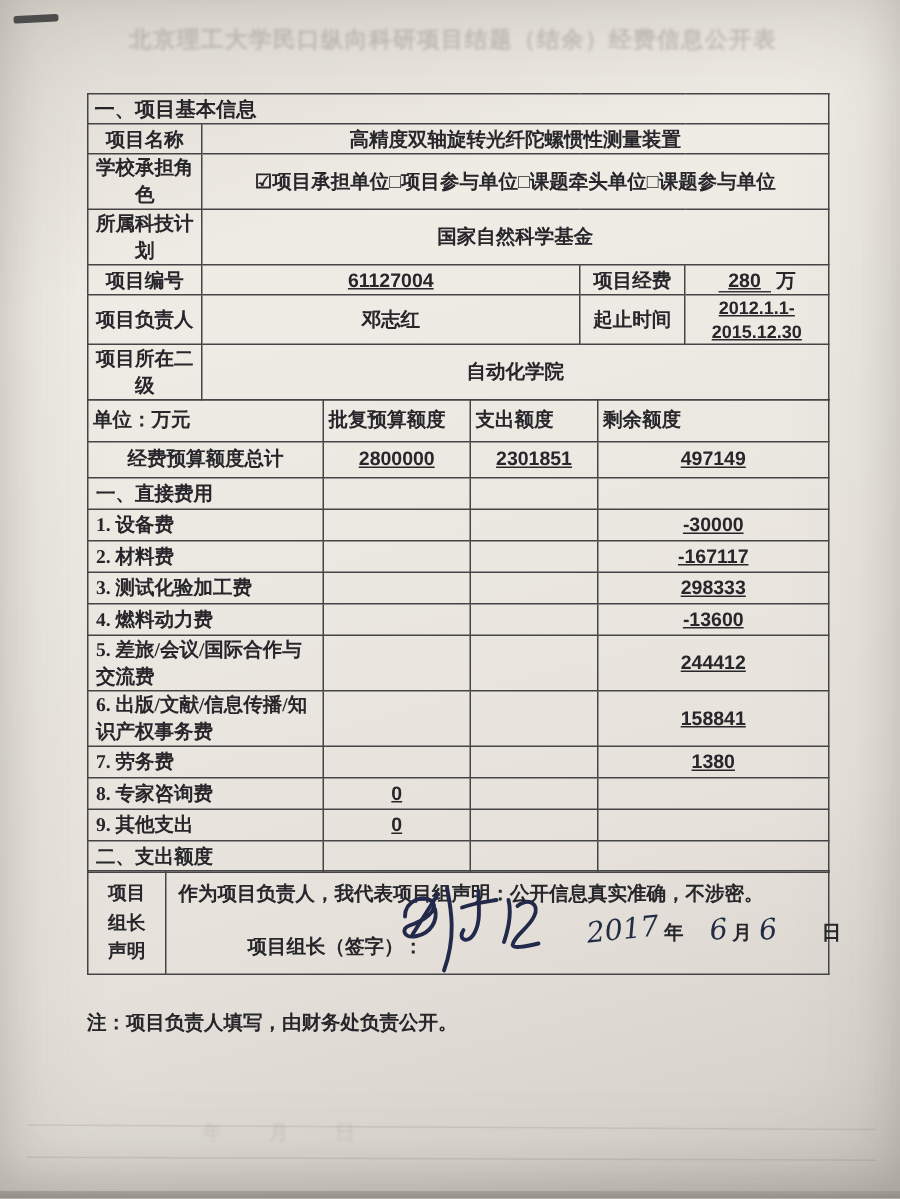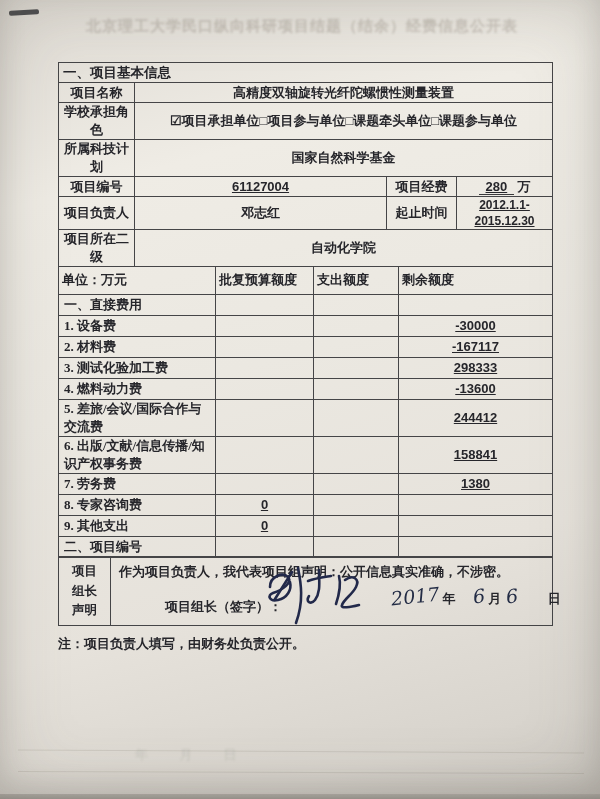--- a/index.html
+++ b/index.html
@@ -49,21 +49,21 @@
   .t-decl{margin-top:-1.3px;}
   .t-decl .d-lab{text-align:center;font-size:12.5px;line-height:1.55;height:68px;margin-left:36px;}
   .d-body{position:relative;height:68px;vertical-align:top;padding:0;margin-left:28px;}
   .statement{padding:6px 6px 0 8px;font-size:13px;font-weight:600;}
   .sign-label{position:absolute;left:54px;top:41px;font-size:13px;font-weight:600;}
   .sig-svg{position:absolute;left:152px;top:6px;}
   .date-box{position:absolute;left:280px;top:28px;width:165px;white-space:nowrap;}
   .hand{font-family:"DejaVu Serif","Liberation Serif",serif;font-style:italic;font-size:19px;
     color:#232c45;display:inline-block;transform:rotate(-6deg);font-weight:500;}
   .printed-unit{font-size:13px;font-weight:600;display:inline-block;}
-  .footnote{margin-top:9px;font-size:13px;font-weight:600;}
+  .footnote{margin-top:23px;font-size:13px;font-weight:600;}
 </style>
 </head>
 <body>
 
 <div class="paper">
   <span class="corner-mark"></span>
   <div class="ghost-top">北京理工大学民口纵向科研项目结题（结余）经费信息公开表</div>
 
   <div class="content">
 
@@ -116,20 +116,26 @@
           <col style="width:85px">
           <col style="width:154px">
         </colgroup>
       <tbody>
       <tr class="hdr">
         <td><span>单位：万元</span></td>
         <td><span>批复预算额度</span></td>
         <td><span>支出额度</span></td>
         <td><span>剩余额度</span></td>
       </tr>
+      <tr class="total">
+        <td class="center"><span>经费预算额度总计</span></td>
+        <td class="center"><span class="num">2800000</span></td>
+        <td class="center"><span class="num">2301851</span></td>
+        <td class="center"><span class="num">497149</span></td>
+      </tr>
       <tr>
         <td class="c-name"><span>一、直接费用</span></td>
         <td></td>
             <td></td>
             <td></td>
       </tr>
       <tr>
         <td class="c-name"><span>1. 设备费</span></td>
         <td class="center"></td>
             <td class="center"></td>
@@ -177,21 +183,21 @@
         <td class="center"></td>
             <td class="center"></td>
       </tr>
       <tr>
         <td class="c-name"><span>9. 其他支出</span></td>
         <td class="center"><span class="num">0</span></td>
         <td class="center"></td>
             <td class="center"></td>
       </tr>
       <tr>
-        <td class="c-name"><span>二、项目编号</span></td>
+        <td class="c-name"><span>二、支出额度</span></td>
         <td></td>
             <td></td>
             <td></td>
       </tr>
     </tbody>
       </table>
 
     <table class="t-decl">
       <colgroup>
           <col style="width:52px">

